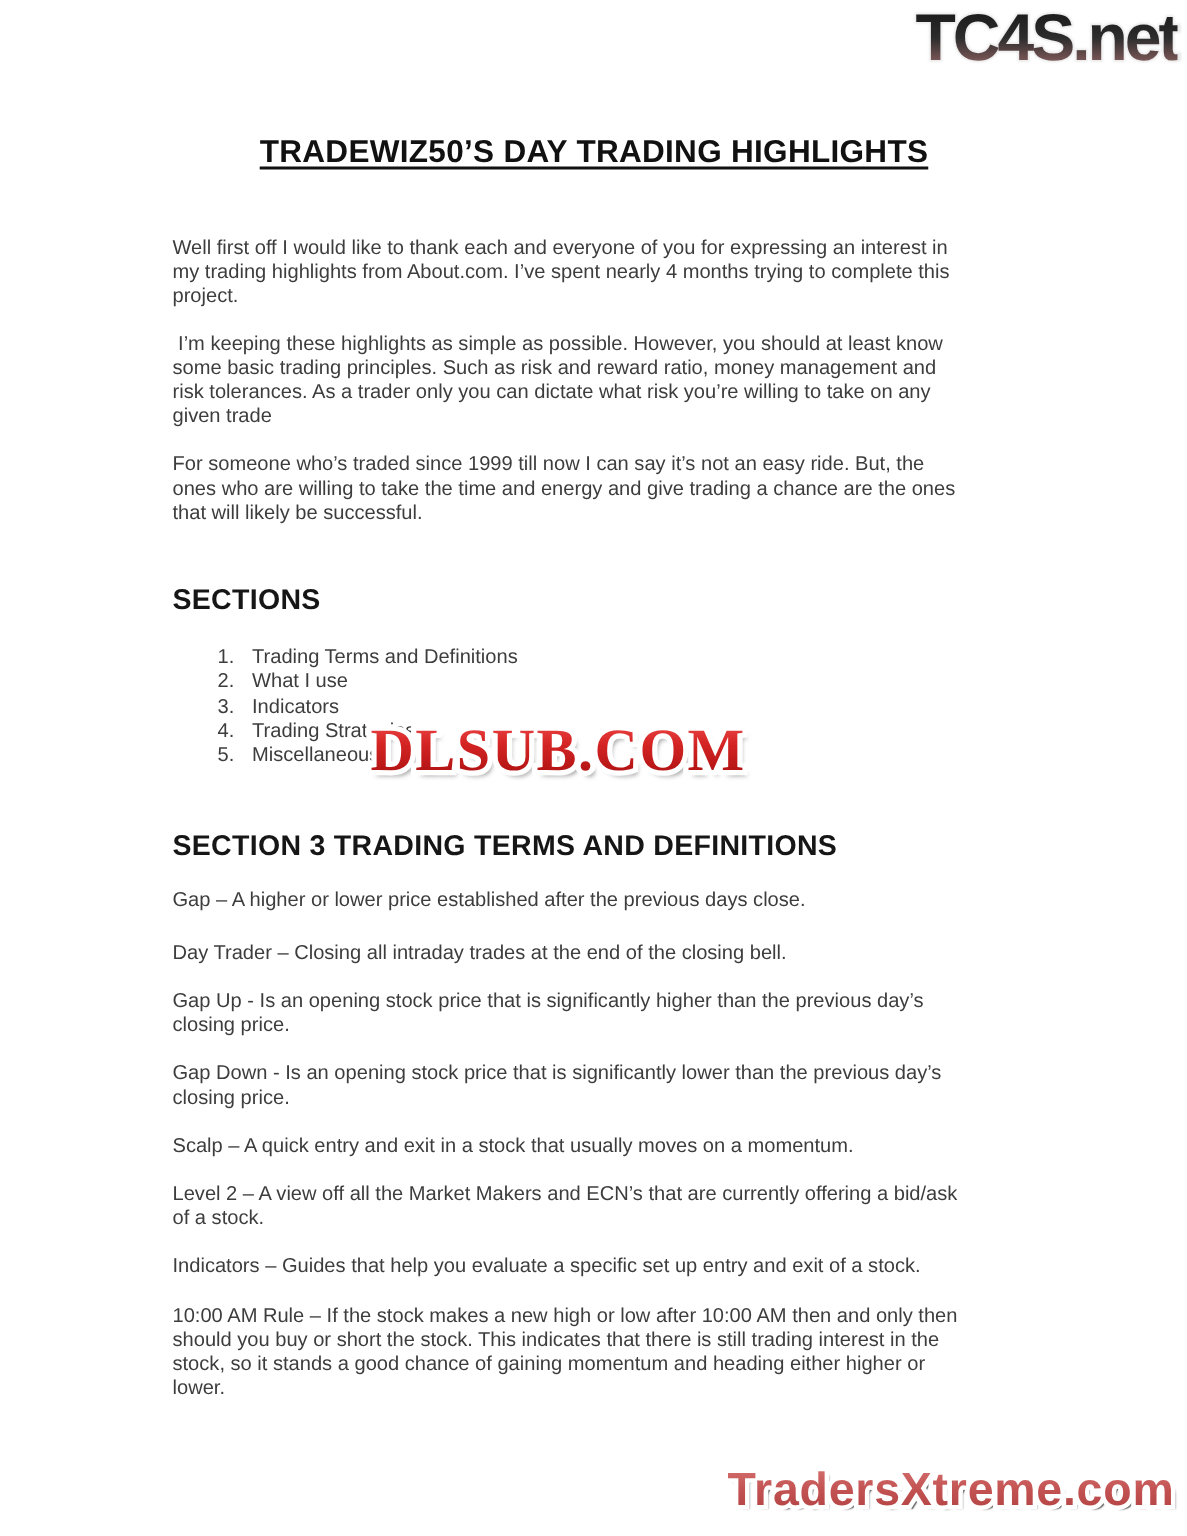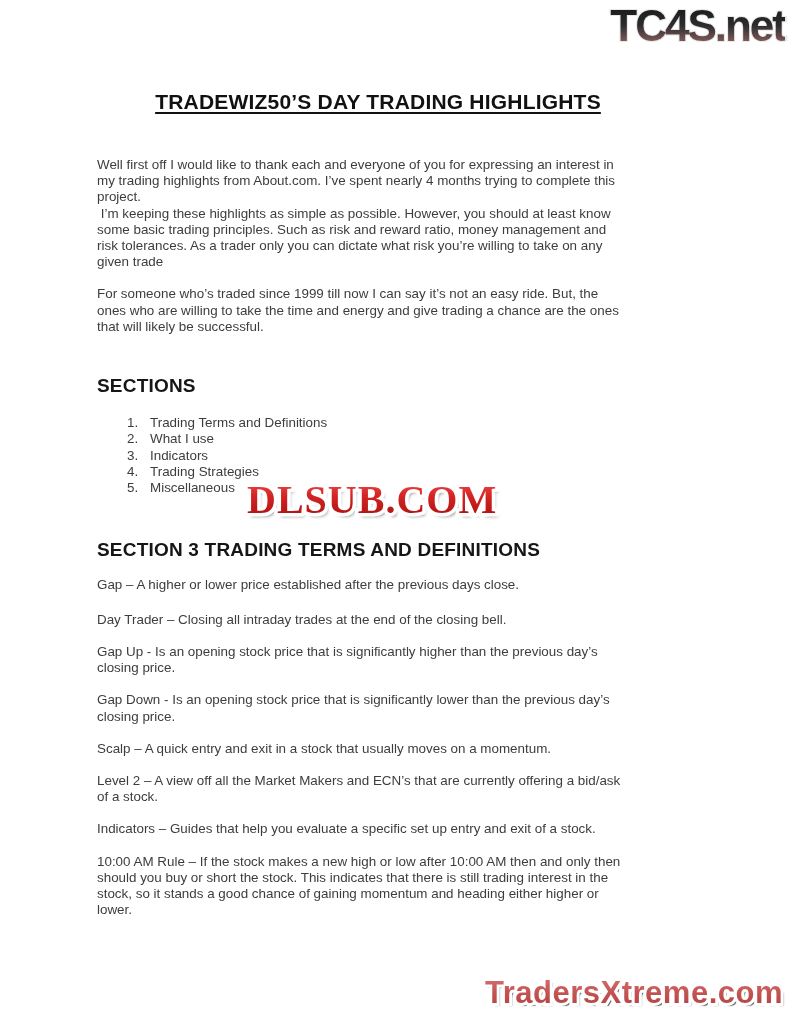--- a/index.html
+++ b/index.html
@@ -7,42 +7,42 @@
   .page {
     position:relative;
     width:791px; height:1024px;
     background:#ffffff;
     overflow:hidden;
     font-family:"Liberation Sans", sans-serif;
     color:#3d3d3d;
   }
   .content {
     position:absolute;
-    left:97px; top:0; width:660px;
+    left:115px; top:0; width:660px;
   }
   .doc-title {
     margin-top:90px;
     text-align:center;
     width:562px;
     font-size:21px;
     font-weight:bold;
     color:#111;
     text-decoration:underline;
     text-decoration-thickness:2px;
     text-underline-offset:3px;
     letter-spacing:0.2px;
   }
   .para {
     white-space:pre;
     font-size:13.4px;
     line-height:16.2px;
     color:#3d3d3d;
   }
   .p1 { margin-top:43px; }
-  .p2 { }
+  .p2 { margin-top:15px; }
   .p3 { margin-top:16px; }
   .h-sections { margin-top:40px; }
   .doc-h2 {
     font-size:19px;
     font-weight:bold;
     color:#161616;
     line-height:22px;
     letter-spacing:0.2px;
     margin-top:40px;
   }

